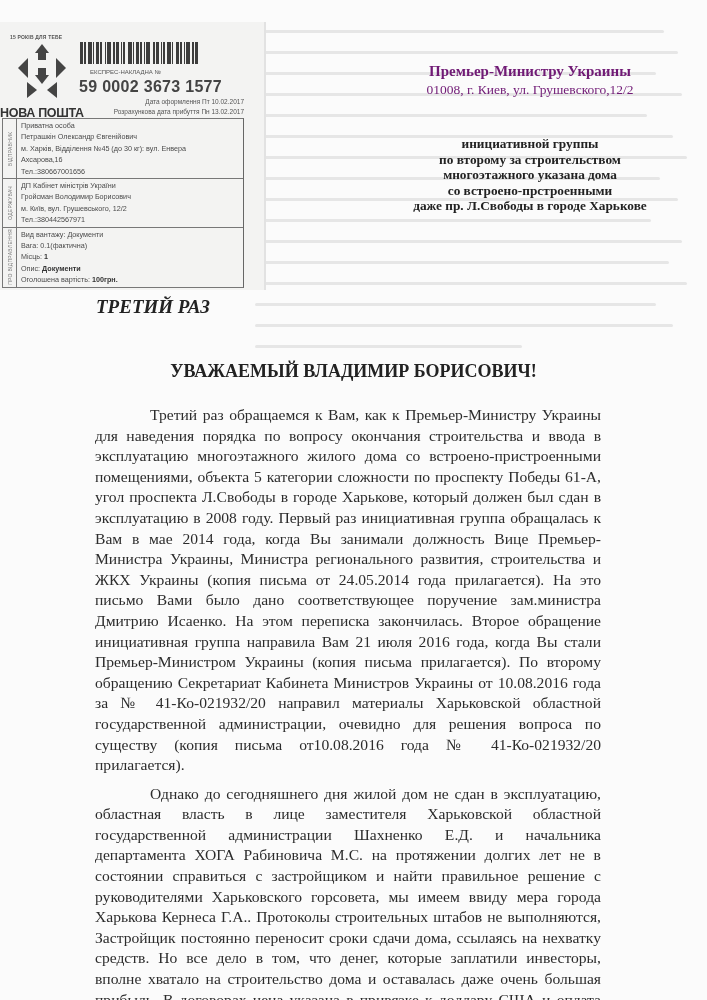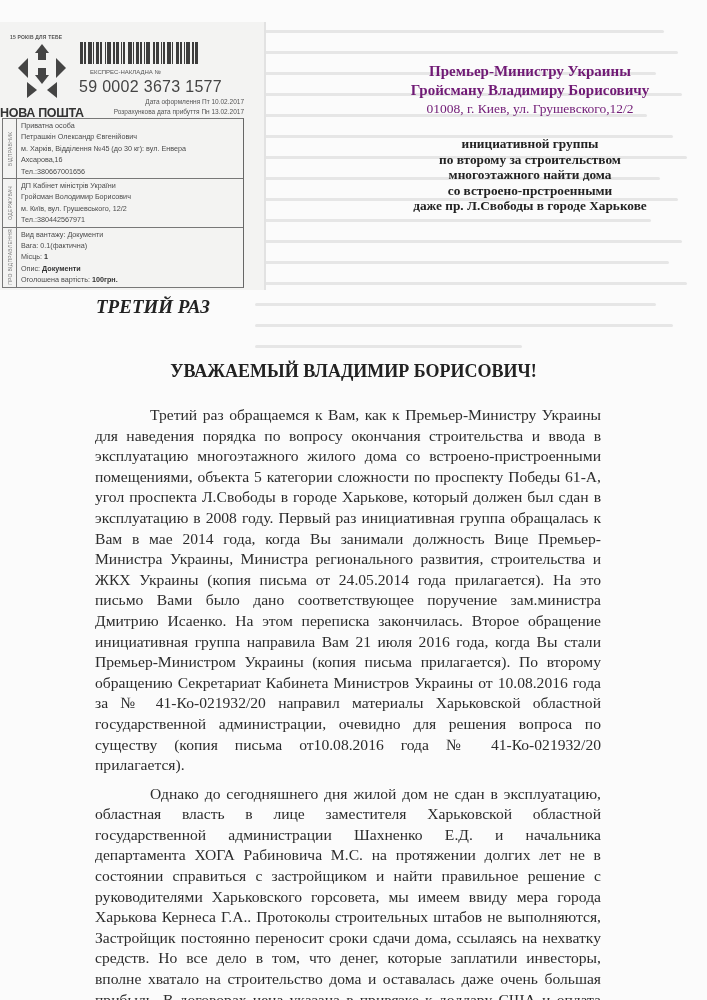--- a/index.html
+++ b/index.html
@@ -36,21 +36,21 @@
       border-left:7px solid transparent; border-right:7px solid transparent; border-top:9px solid #444; }
   .np-icon .bl { position:absolute; left:9px; top:38px; width:0;height:0;
       border-top:8px solid transparent; border-bottom:8px solid transparent; border-left:10px solid #444; }
   .np-icon .br { position:absolute; left:29px; top:38px; width:0;height:0;
       border-top:8px solid transparent; border-bottom:8px solid transparent; border-right:10px solid #444; }
   .np-brand { position:absolute; left:0; top:84px; font-size:12.5px; font-weight:bold; color:#333; letter-spacing:-0.3px; }
 
   .barcode { position:absolute; left:80px; top:20px; width:165px; height:22px; display:flex; gap:0; }
   .barcode span { display:block; height:100%; background:#3d3d3d; }
   .waybill-caption { position:absolute; left:90px; top:47px; font-size:6px; color:#555; }
-  .waybill-number { position:absolute; left:79px; top:56px; font-size:16px; font-weight:normal; color:#444; letter-spacing:0.3px; }
+  .waybill-number { position:absolute; left:79px; top:56px; font-size:16px; font-weight:bold; color:#444; letter-spacing:0.3px; }
   .date-issued { position:absolute; right:20px; top:76px; font-size:6.5px; color:#555; }
   .date-arrival { position:absolute; right:20px; top:86px; font-size:6.5px; color:#555; }
 
   .lbl-table { position:absolute; left:2px; top:96px; width:240px; border:1px solid #777; border-right:1px solid #666; }
   .lbl-sec { display:flex; border-top:1px solid #777; }
   .lbl-sec:first-child { border-top:none; }
   .lbl-side { width:13px; border-right:1px solid #777; position:relative; }
   .lbl-side span { position:absolute; left:50%; top:50%; transform:translate(-50%,-50%) rotate(-90deg);
       font-size:5px; color:#777; white-space:nowrap; letter-spacing:0.3px; }
   .lbl-body { padding:1px 4px; font-size:7.2px; line-height:11.4px; color:#4a4a4a; }
@@ -208,28 +208,27 @@
         <div><span>Місць: </span><b>1</b></div>
         <div><span>Опис: </span><b>Документи</b></div>
         <div><span>Оголошена вартість: </span><b>100грн.</b></div>
       </div>
     </div>
   </div>
 </div>
 
 <div class="addr">
   <div class="a1">Премьер-Министру Украины</div>
-  <div class="a1">Гройсману Владимиру Борисовичу</div>
   <div class="a2">01008, г. Киев, ул. Грушевского,12/2</div>
 </div>
 
 <div class="from">
   <div>инициативной группы</div>
   <div>по второму за строительством</div>
-  <div>многоэтажного найти дома</div>
+  <div>многоэтажного указана дома</div>
   <div>со встроено-прстроенными</div>
   <div>даже пр. Л.Свободы в городе Харькове</div>
 </div>
 
 <div class="third">ТРЕТИЙ РАЗ</div>
 <div class="salute">УВАЖАЕМЫЙ ВЛАДИМИР БОРИСОВИЧ!</div>
 
 <div class="body-text">
   <p>Третий раз обращаемся к Вам, как к  Премьер-Министру Украины для наведения порядка по вопросу окончания  строительства и ввода в эксплуатацию  многоэтажного жилого дома со встроено-пристроенными помещениями, объекта 5 категории сложности по проспекту Победы 61-А, угол проспекта Л.Свободы в городе Харькове, который должен был сдан в эксплуатацию в 2008 году.  Первый раз инициативная группа обращалась к Вам в мае 2014 года, когда Вы занимали должность Вице Премьер-Министра Украины, Министра регионального развития, строительства и ЖКХ Украины (копия письма от 24.05.2014 года прилагается). На это письмо Вами было дано соответствующее поручение зам.министра Дмитрию Исаенко. На этом переписка закончилась.  Второе обращение инициативная группа направила Вам 21 июля 2016 года, когда Вы стали Премьер-Министром Украины (копия письма прилагается). По второму обращению Секретариат Кабинета Министров Украины от 10.08.2016 года за № 41-Ко-021932/20 направил материалы Харьковской областной государственной администрации, очевидно для решения вопроса по существу (копия письма от10.08.2016 года № 41-Ко-021932/20 прилагается).</p>
   <p>Однако до сегодняшнего дня жилой дом не сдан в эксплуатацию, областная власть в лице заместителя Харьковской областной государственной администрации Шахненко Е.Д. и начальника департамента ХОГА Рабиновича М.С. на протяжении долгих лет не в состоянии справиться с застройщиком и найти правильное решение с руководителями Харьковского горсовета, мы имеем ввиду мера города Харькова Кернеса Г.А.. Протоколы строительных штабов не выполняются, Застройщик постоянно переносит сроки сдачи дома, ссылаясь на нехватку средств. Но все дело в том, что денег, которые заплатили инвесторы, вполне хватало на строительство дома и оставалась даже очень большая прибыль. В договорах цена указана в привязке к доллару США и оплата производилась по курсу</p>

